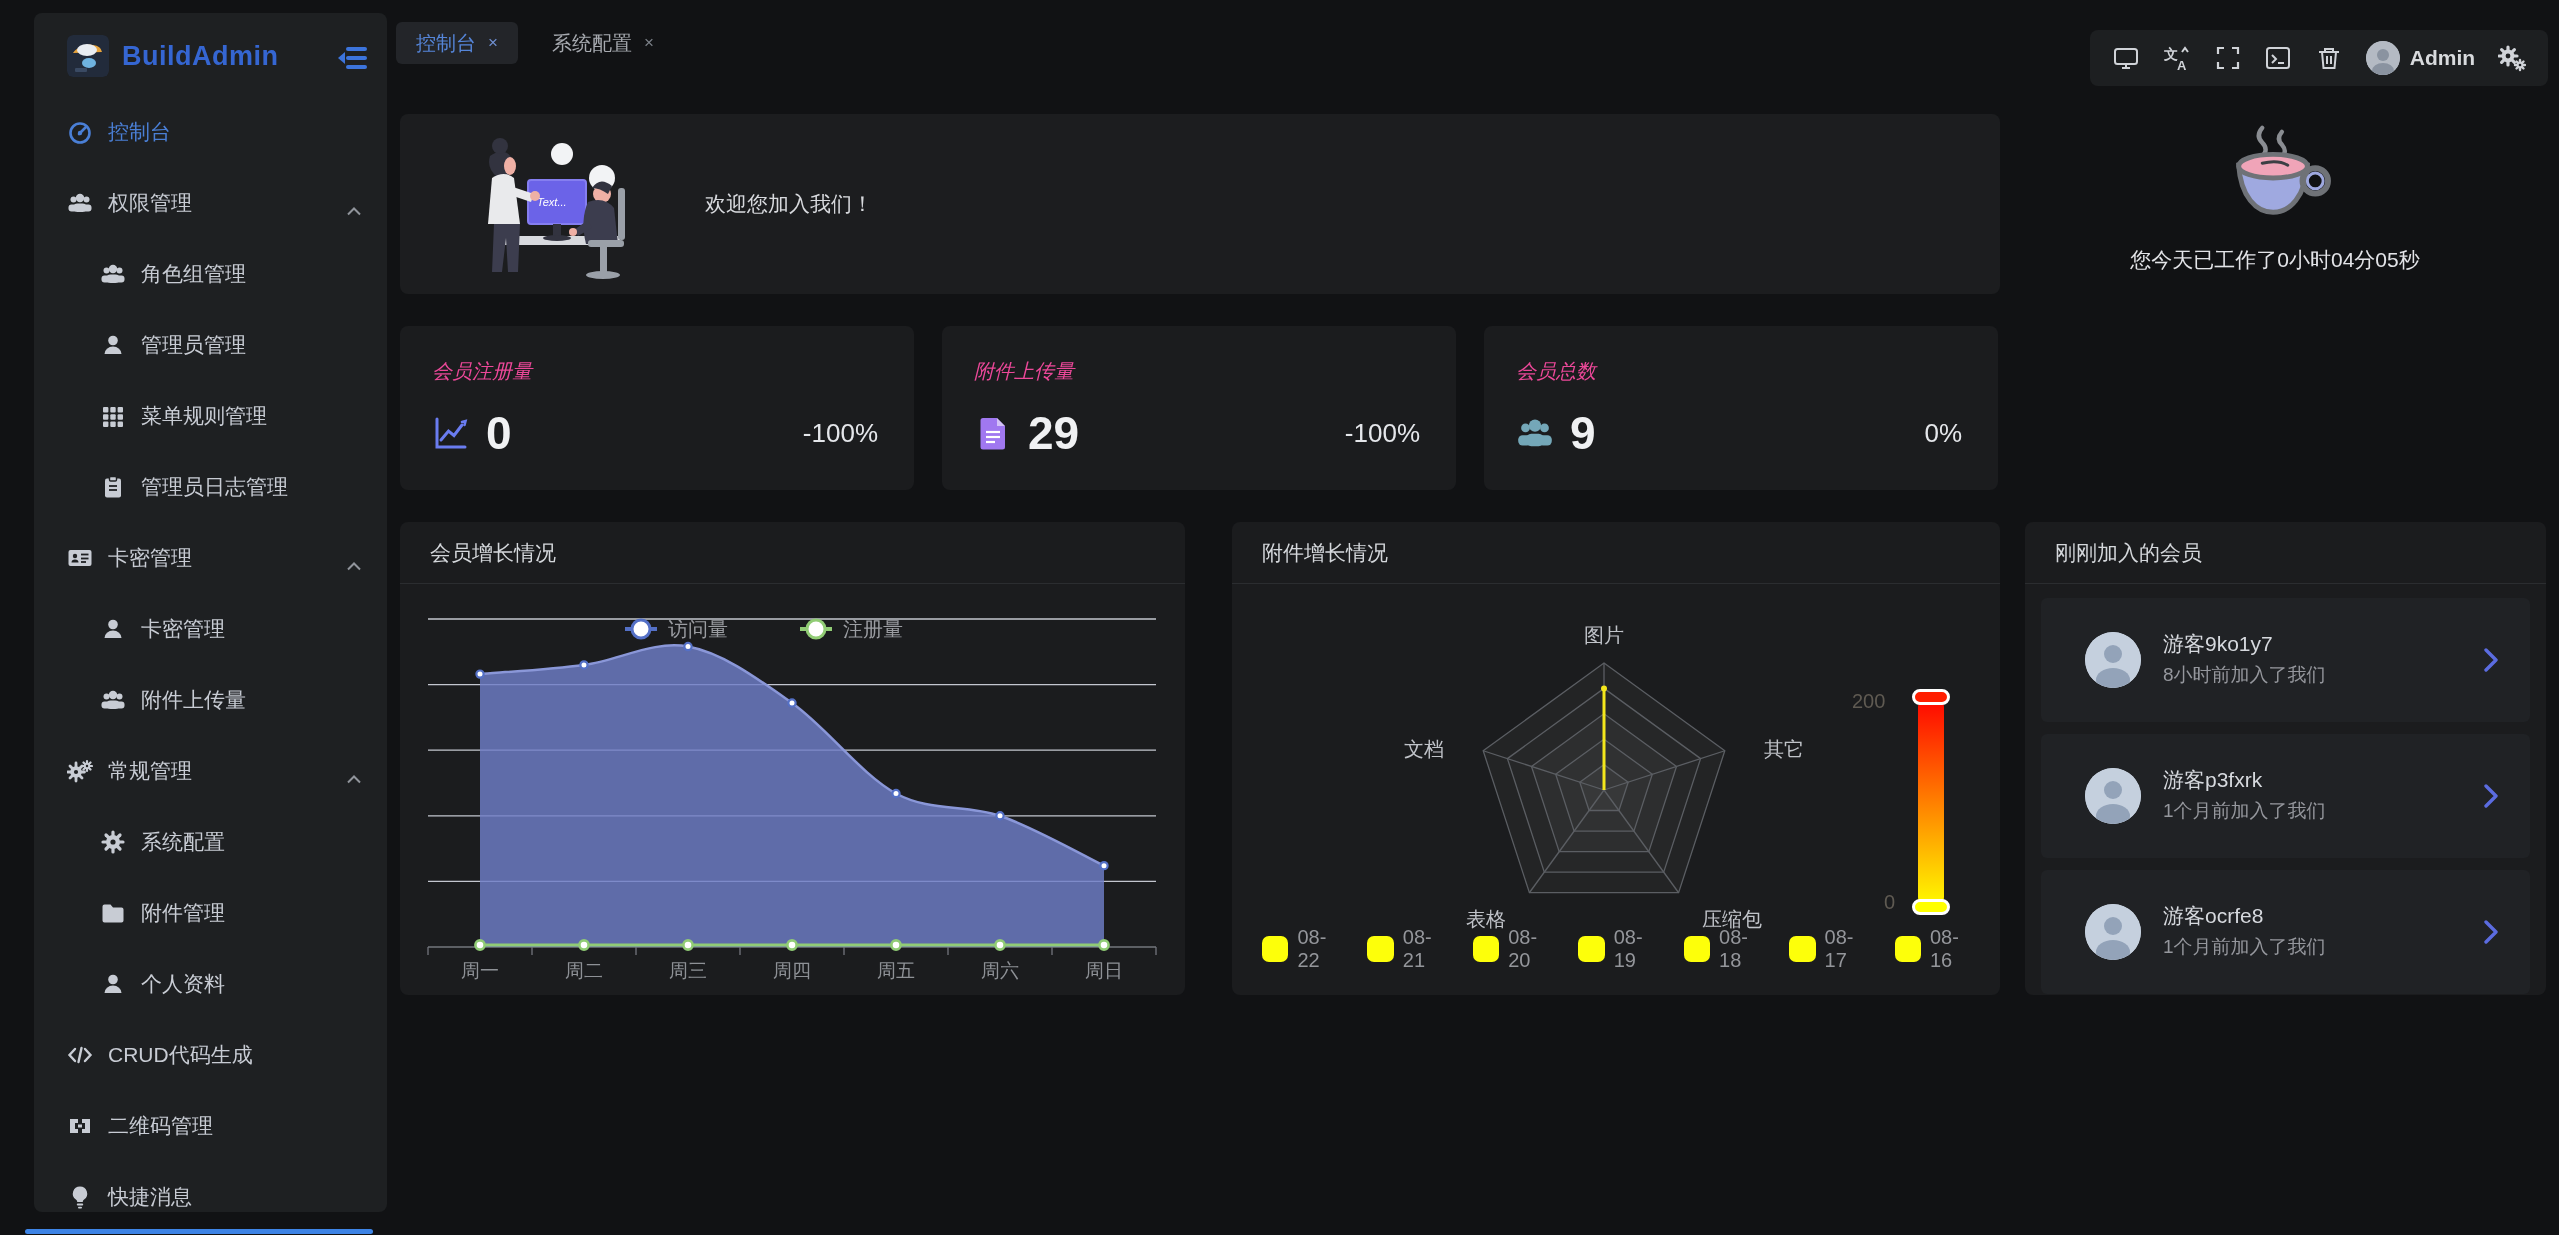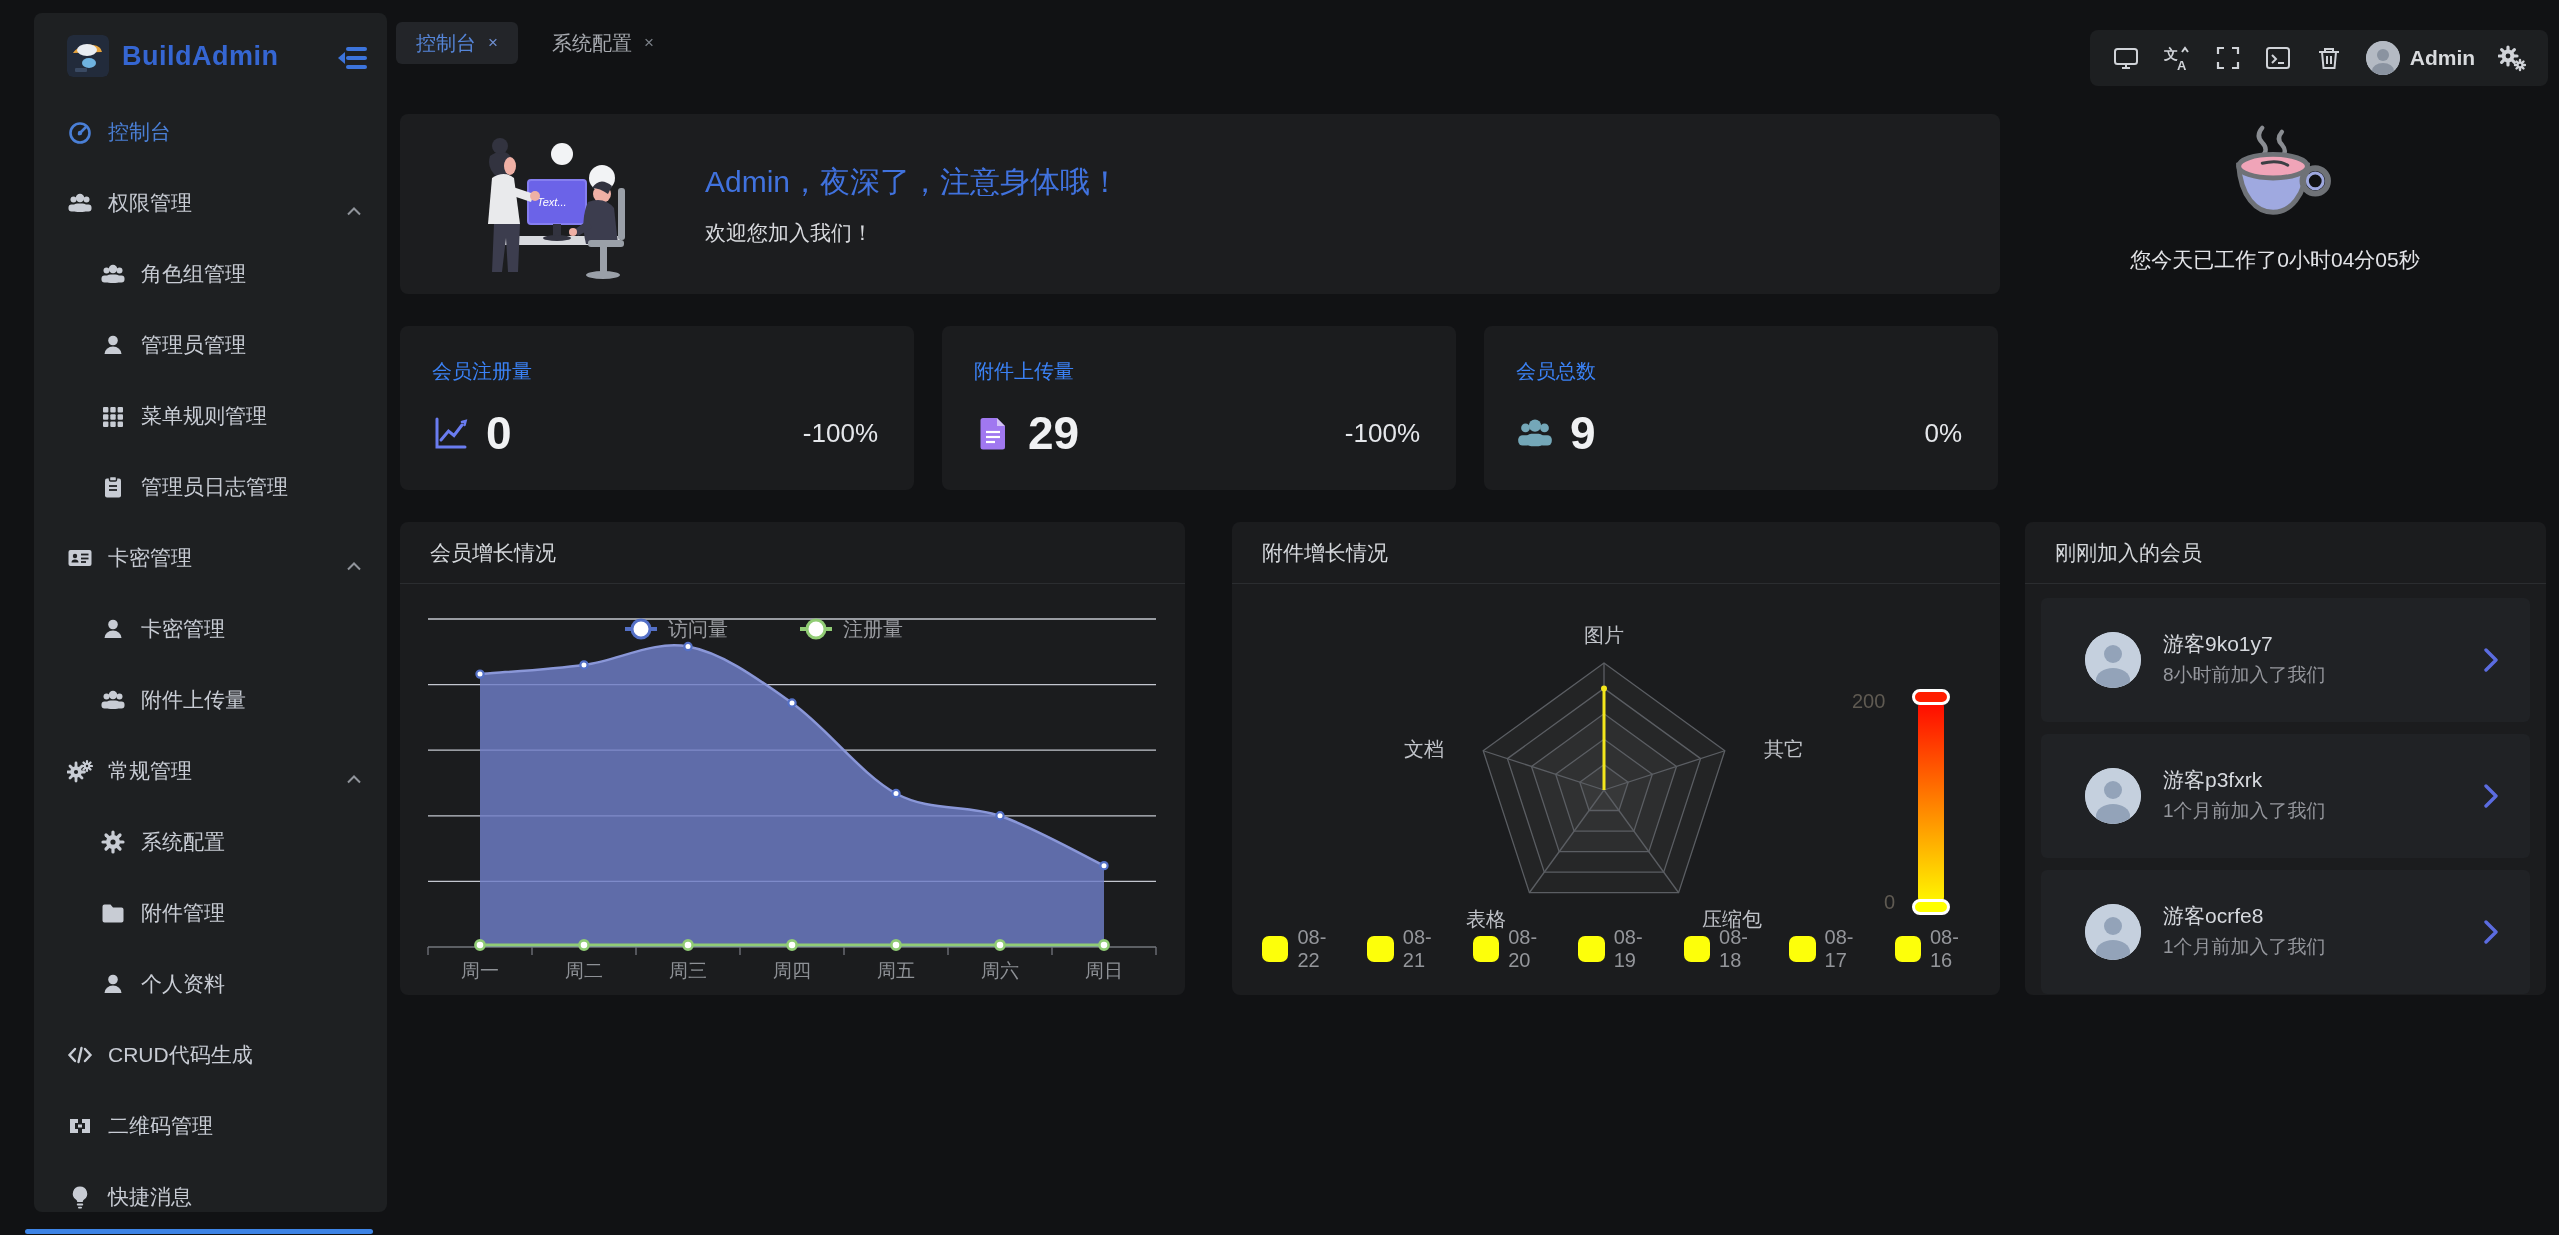--- a/index.html
+++ b/index.html
@@ -41,21 +41,21 @@
   .welcome-text { margin-left:48px; }
   .welcome-title { font-size:30px; color:#4072de; margin-bottom:16px; }
   .welcome-sub { font-size:21px; color:#d7d9dd; }
 
   .worktime { position:absolute; left:2065px; top:122px; width:420px; text-align:center; }
   .worktime svg { width:150px; height:108px; }
   .worktime-text { margin-top:12px; font-size:21px; color:#e3e4e8; }
 
   
   .stat-card { position:absolute; top:326px; height:164px; width:514px; background:#1b1c1e; border-radius:8px; }
-  .stat-label { position:absolute; left:32px; top:32px; font-size:20px; color:#3b82f6; }
+  .stat-label { position:absolute; left:32px; top:32px; font-size:20px; color:#ec4899;font-style:italic; }
   .stat-bottom { position:absolute; left:32px; right:36px; bottom:30px; display:flex; align-items:center; }
   .stat-icon { width:38px; height:38px; }
   .stat-icon svg { width:38px; height:38px; display:block; }
   .stat-value { margin-left:16px; font-size:46px; font-weight:600; color:#f0f1f3; }
   .stat-delta { margin-left:auto; font-size:26px; color:#e4e6ea; }
 
   
   .panel { position:absolute; top:522px; height:473px; background:#1b1c1e; border-radius:8px; }
   .panel-header { height:62px; line-height:62px; padding-left:30px; font-size:21px; color:#d4d7db; border-bottom:1px solid #2b2d30; }
   .panel-body { position:relative; height:410px; }
@@ -426,21 +426,20 @@
         <path d="M146 74 q16 -6 26 6 l4 36 h-32 q-6 -24 2 -42z" fill="#3c3d4e"></path>
         <path d="M146 92 l-14 10 4 6 14 -8z" fill="#3c3d4e"></path>
         <circle cx="131" cy="104" r="4" fill="#efb0a5"></circle>
         <rect x="176" y="60" width="7" height="52" rx="3" fill="#9aa0a8"></rect>
         <rect x="146" y="112" width="36" height="7" rx="3" fill="#9aa0a8"></rect>
         <rect x="158" y="119" width="7" height="26" fill="#9aa0a8"></rect>
         <ellipse cx="161" cy="147" rx="17" ry="4" fill="#9aa0a8"></ellipse>
       </svg>
     </div>
     <div class="welcome-text">
-      <div class="welcome-title">Admin，夜深了，注意身体哦！</div>
       <div class="welcome-sub">欢迎您加入我们！</div>
     </div>
   </section>
 
   <div class="worktime">
     <svg viewBox="0 0 150 110">
       <g stroke="#8a8d92" stroke-width="4.5" fill="none" stroke-linecap="round">
         <path d="M62 6 q-7 8 0 15 q7 7 0 14"></path>
         <path d="M82 10 q-6 7 0 13 q6 7 0 12"></path>
       </g>

